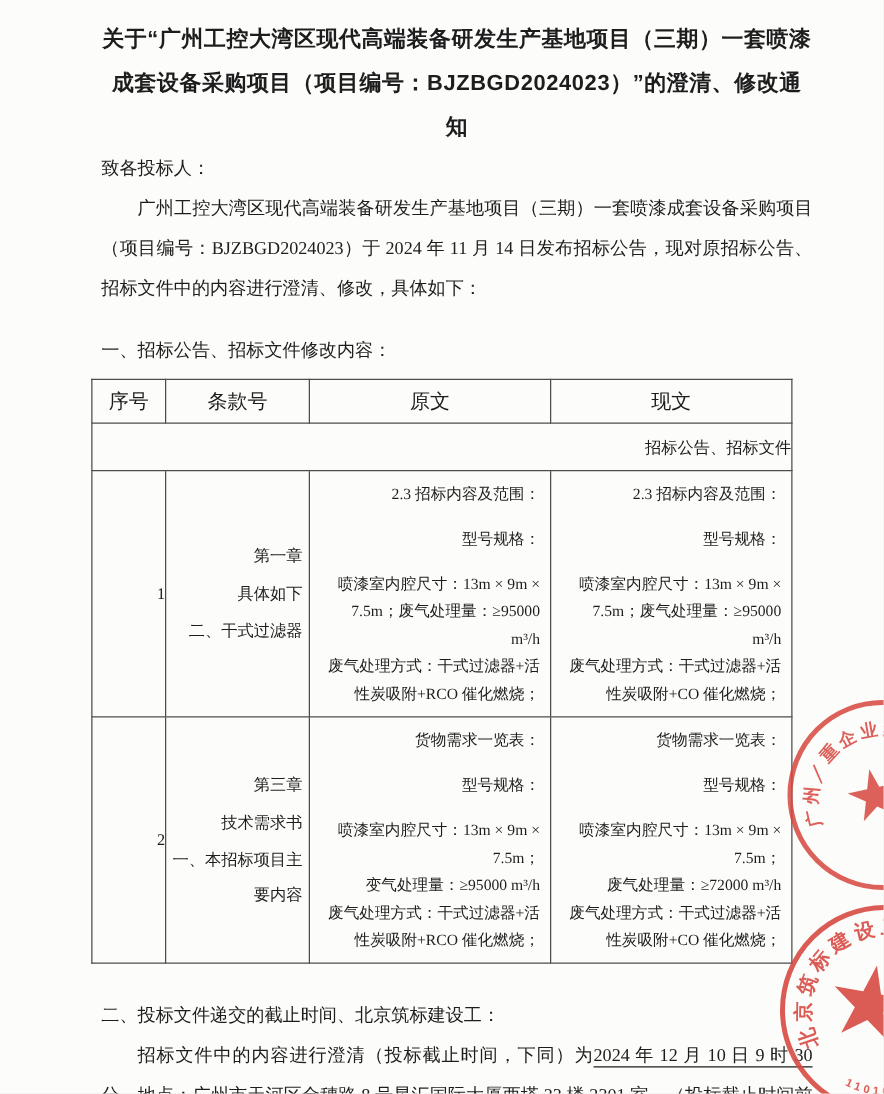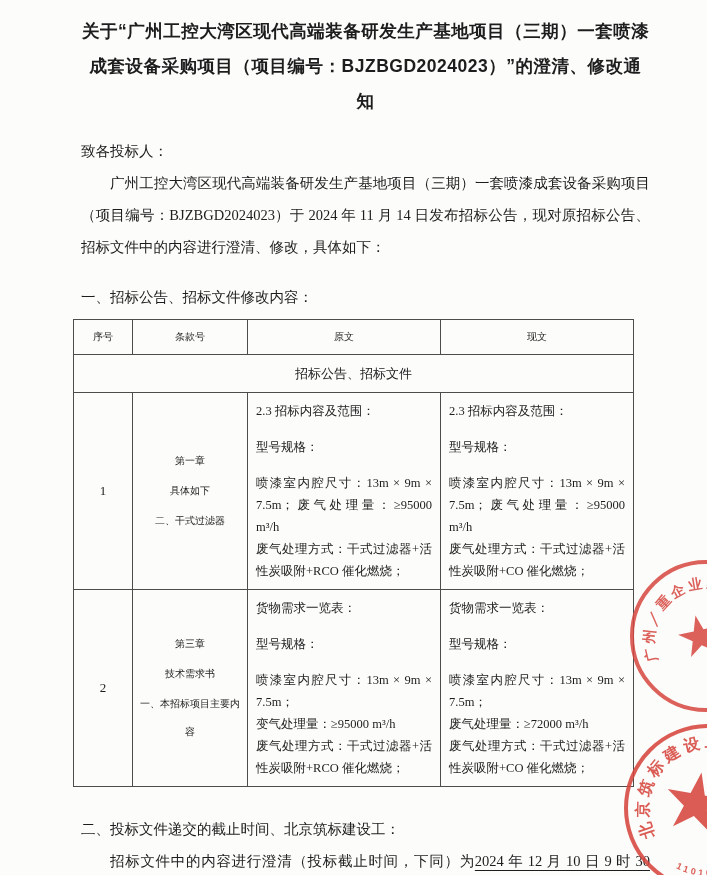--- a/index.html
+++ b/index.html
@@ -7,39 +7,39 @@
   body { font-family:"Liberation Serif","DejaVu Serif",serif; color:#1d1d1d; }
   .page {
     position:relative; width:707px; height:875px; overflow:hidden;
     background:#fcfcfa; padding:14px 57px 0 81px;
   }
   .title {
     font-family:"Liberation Sans","DejaVu Sans",sans-serif;
     font-weight:bold; font-size:17.5px; line-height:35px;
     text-align:center; letter-spacing:0.5px;
   }
-  .salutation { margin-top:16px; font-size:14.5px; line-height:32px; }
+  .salutation { font-size:14.5px; line-height:32px; }
   .para { font-size:14.5px; line-height:32px; text-align:justify;font-family:Liberation Serif, serif; }
   .indent { text-indent:2em; }
   .heading { font-size:14.5px; line-height:32px;margin-top:18px; }
   .sec2 { margin-top:26px; }
 
   table.mods {
     border-collapse:collapse; table-layout:fixed;
     width:560px; margin:6px 0 0 -8px;
     font-size:12.5px;
   }
-  .mods th, .mods td { border:1px solid #4c4c4c; font-weight:normal; }
+  .mods th, .mods td { border:1px solid #4c4c4c; font-weight:normal;text-align:right; }
   .mods { border:1.5px solid #3d3d3d; }
   .col-no { width:59px; } .col-clause { width:115px; }
   .col-orig { width:193px; } .col-cur { width:193px; }
-  .mods thead th { height:35px; text-align:center; font-size:10px; }
+  .mods thead th { height:35px; text-align:center; font-size:16px; }
   .group-cell { height:38px; text-align:center; font-size:13px; }
   .cell-no { text-align:center; vertical-align:middle; font-size:13px; }
-  .cell-clause { text-align:center; vertical-align:middle; padding:4px 5px; font-size:10px; }
+  .cell-clause { text-align:center; vertical-align:middle; padding:4px 5px; font-size:13px; }
   .cell-clause p { line-height:28px; margin:2px 0; }
   .cell-text { vertical-align:top; padding:7px 8px; text-align:justify; }
   .cell-text p { line-height:22px; }
   .cell-text p.sp { margin-bottom:14px; }
   .row-tall-1 td { height:165px; }
   .row-tall-2 td { height:164px; }
 
   .u { text-decoration:underline; text-underline-offset:4px; }
 
   .seal { position:absolute; pointer-events:none; }

